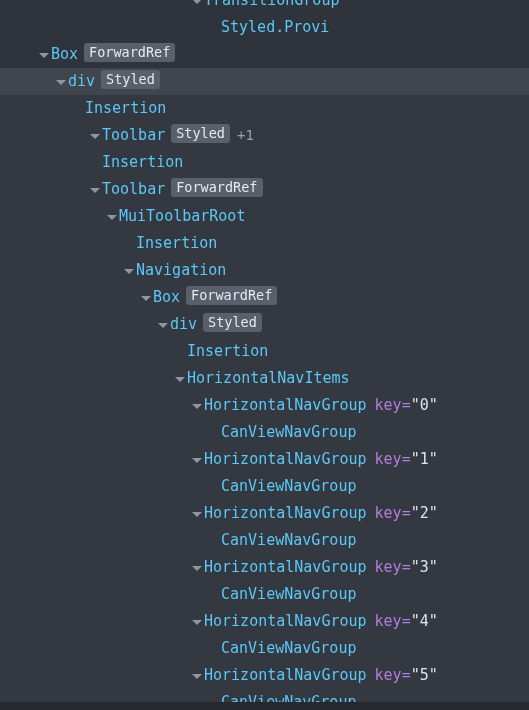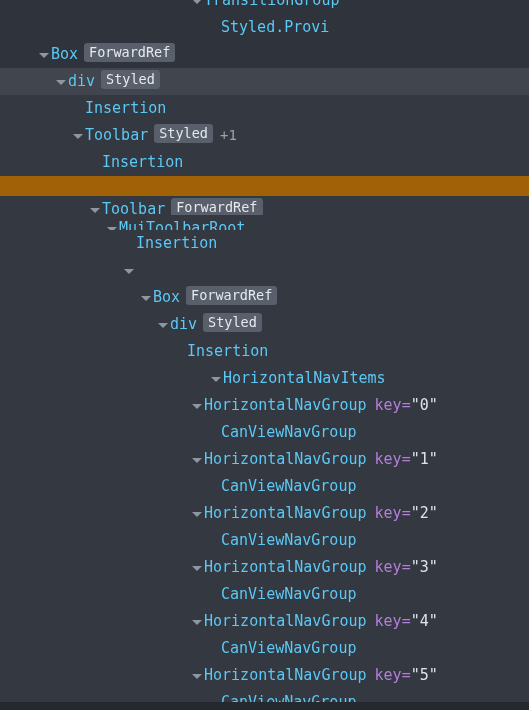--- a/index.html
+++ b/index.html
@@ -97,30 +97,30 @@
 </head>
 <body>
 
 <div id="app">
   <div id="tree">
       <div class="row shade-dark" style="position: absolute; left: 0px; right: 0px; top: -13px;"><span class="indent" style="width: 191px;"></span><span class="arrow open"></span><span class="cname">TransitionGroup</span></div>
       <div class="row shade-dark" style="position: absolute; left: 0px; right: 0px; top: 14px;"><span class="indent" style="width: 208px;"></span><span class="arrow none"></span><span class="cname">Styled.Provi</span></div>
       <div class="row shade-dark" style="position: absolute; left: 0px; right: 0px; top: 41px;"><span class="indent" style="width: 38px;"></span><span class="arrow open"></span><span class="cname">Box</span><span class="badge">ForwardRef</span></div>
       <div class="row selected" style="position: absolute; left: 0px; right: 0px; top: 68px;"><span class="indent" style="width: 55px;"></span><span class="arrow open"></span><span class="cname">div</span><span class="badge">Styled</span></div>
       <div class="row shade-base" style="position: absolute; left: 0px; right: 0px; top: 95px;"><span class="indent" style="width: 72px;"></span><span class="arrow none"></span><span class="cname">Insertion</span></div>
-      <div class="row shade-base" style="position: absolute; left: 0px; right: 0px; top: 122px;"><span class="indent" style="width: 72px;"></span><span class="arrow open"></span><span class="cname">Toolbar</span><span class="badge">Styled</span><span class="plus">+1</span></div>
+      <div class="row shade-base" style="position: absolute; left: 0px; right: 0px; top: 122px; padding-left: 17px;"><span class="indent" style="width: 72px;"></span><span class="arrow open"></span><span class="cname">Toolbar</span><span class="badge">Styled</span><span class="plus">+1</span></div>
       <div class="row shade-base" style="position: absolute; left: 0px; right: 0px; top: 149px;"><span class="indent" style="width: 89px;"></span><span class="arrow none"></span><span class="cname">Insertion</span></div>
-      <div class="row shade-base" style="position: absolute; left: 0px; right: 0px; top: 176px; margin-top: 20px;"><span class="indent" style="width: 89px;"></span><span class="arrow open"></span><span class="cname">Toolbar</span><span class="badge">ForwardRef</span></div>
-      <div class="row shade-base" style="position: absolute; left: 0px; right: 0px; top: 215px;"><span class="indent" style="width: 106px;"></span><span class="arrow open"></span><span class="cname">MuiToolbarRoot</span></div>
+      <div class="row shade-base" style="position: absolute; left: 0px; right: 0px; top: 176px;"><span class="indent" style="width: 89px;"></span><span class="arrow open"></span><span class="cname">Toolbar</span><span class="badge">ForwardRef</span></div>
+      <div class="row shade-base" style="position: absolute; left: 0px; right: 0px; top: 203px;"><span class="indent" style="width: 106px;"></span><span class="arrow open"></span><span class="cname">MuiToolbarRoot</span></div>
       <div class="row shade-base" style="position: absolute; left: 0px; right: 0px; top: 230px;"><span class="indent" style="width: 123px;"></span><span class="arrow none"></span><span class="cname">Insertion</span></div>
-      <div class="row shade-base" style="position: absolute; left: 0px; right: 0px; top: 257px;"><span class="indent" style="width: 123px;"></span><span class="arrow open"></span></div>
+      <div class="row shade-base" style="position: absolute; left: 0px; right: 0px; top: 257px;"><span class="indent" style="width: 123px;"></span><span class="arrow open"></span><span class="cname">Navigation</span></div>
       <div class="row shade-base" style="position: absolute; left: 0px; right: 0px; top: 284px;"><span class="indent" style="width: 140px;"></span><span class="arrow open"></span><span class="cname">Box</span><span class="badge">ForwardRef</span></div>
       <div class="row shade-base" style="position: absolute; left: 0px; right: 0px; top: 311px;"><span class="indent" style="width: 157px;"></span><span class="arrow open"></span><span class="cname">div</span><span class="badge">Styled</span></div>
       <div class="row shade-base" style="position: absolute; left: 0px; right: 0px; top: 338px;"><span class="indent" style="width: 174px;"></span><span class="arrow none"></span><span class="cname">Insertion</span></div>
-      <div class="row shade-base" style="position: absolute; left: 0px; right: 0px; top: 365px; padding-left: 36px;"><span class="indent" style="width: 174px;"></span><span class="arrow open"></span><span class="cname">HorizontalNavItems</span></div>
+      <div class="row shade-base" style="position: absolute; left: 0px; right: 0px; top: 365px;"><span class="indent" style="width: 174px;"></span><span class="arrow open"></span><span class="cname">HorizontalNavItems</span></div>
       <div class="row shade-base" style="position: absolute; left: 0px; right: 0px; top: 392px;"><span class="indent" style="width: 191px;"></span><span class="arrow open"></span><span class="cname">HorizontalNavGroup</span><span class="attr-name">key</span><span class="attr-eq">=</span><span class="attr-val">"0"</span></div>
       <div class="row shade-base" style="position: absolute; left: 0px; right: 0px; top: 419px;"><span class="indent" style="width: 208px;"></span><span class="arrow none"></span><span class="cname">CanViewNavGroup</span></div>
       <div class="row shade-base" style="position: absolute; left: 0px; right: 0px; top: 446px;"><span class="indent" style="width: 191px;"></span><span class="arrow open"></span><span class="cname">HorizontalNavGroup</span><span class="attr-name">key</span><span class="attr-eq">=</span><span class="attr-val">"1"</span></div>
       <div class="row shade-base" style="position: absolute; left: 0px; right: 0px; top: 473px;"><span class="indent" style="width: 208px;"></span><span class="arrow none"></span><span class="cname">CanViewNavGroup</span></div>
       <div class="row shade-base" style="position: absolute; left: 0px; right: 0px; top: 500px;"><span class="indent" style="width: 191px;"></span><span class="arrow open"></span><span class="cname">HorizontalNavGroup</span><span class="attr-name">key</span><span class="attr-eq">=</span><span class="attr-val">"2"</span></div>
       <div class="row shade-base" style="position: absolute; left: 0px; right: 0px; top: 527px;"><span class="indent" style="width: 208px;"></span><span class="arrow none"></span><span class="cname">CanViewNavGroup</span></div>
       <div class="row shade-base" style="position: absolute; left: 0px; right: 0px; top: 554px;"><span class="indent" style="width: 191px;"></span><span class="arrow open"></span><span class="cname">HorizontalNavGroup</span><span class="attr-name">key</span><span class="attr-eq">=</span><span class="attr-val">"3"</span></div>
       <div class="row shade-base" style="position: absolute; left: 0px; right: 0px; top: 581px;"><span class="indent" style="width: 208px;"></span><span class="arrow none"></span><span class="cname">CanViewNavGroup</span></div>
       <div class="row shade-base" style="position: absolute; left: 0px; right: 0px; top: 608px;"><span class="indent" style="width: 191px;"></span><span class="arrow open"></span><span class="cname">HorizontalNavGroup</span><span class="attr-name">key</span><span class="attr-eq">=</span><span class="attr-val">"4"</span></div>
       <div class="row shade-base" style="position: absolute; left: 0px; right: 0px; top: 635px;"><span class="indent" style="width: 208px;"></span><span class="arrow none"></span><span class="cname">CanViewNavGroup</span></div>

